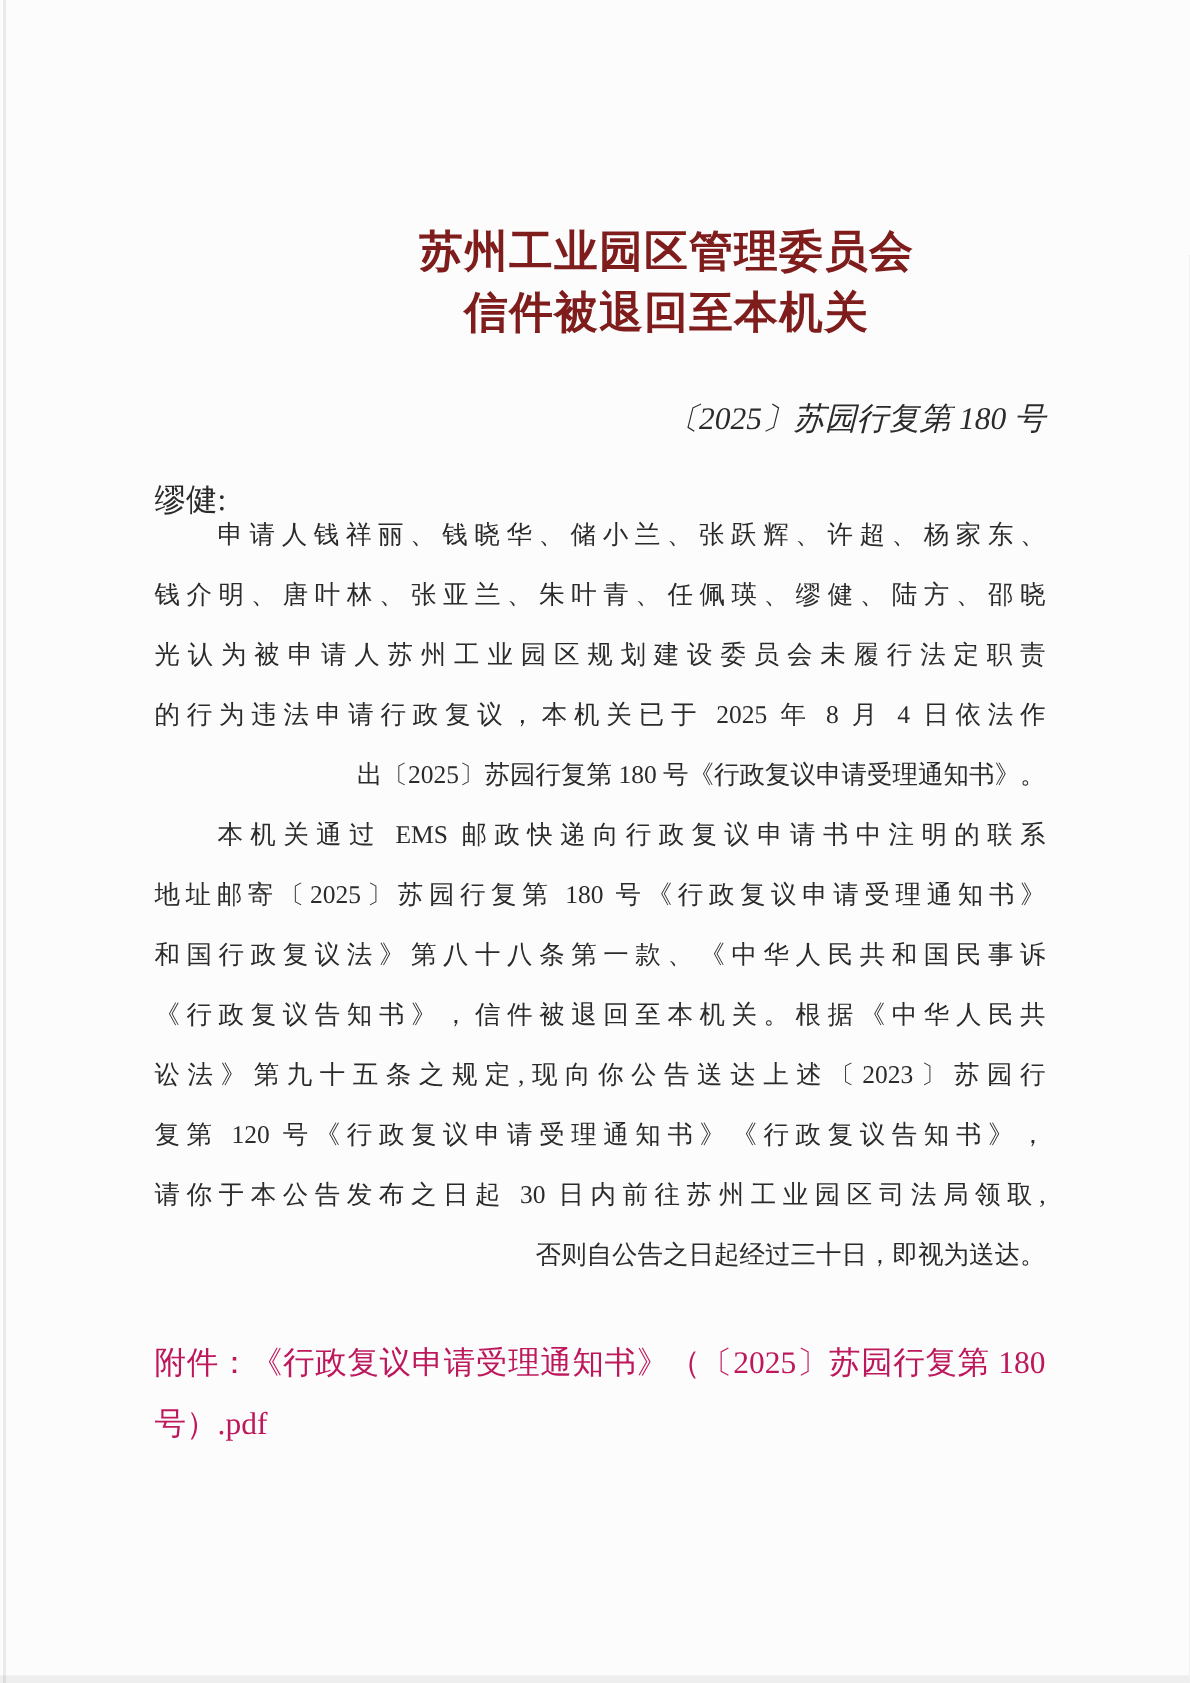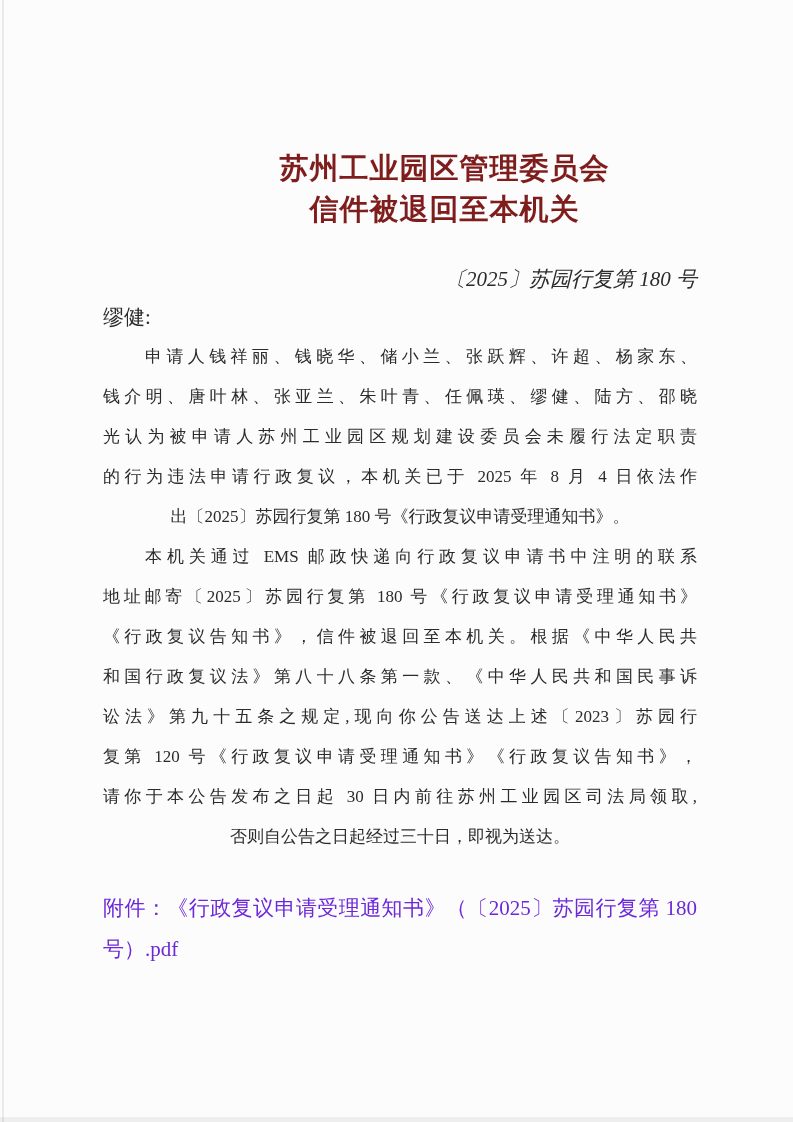--- a/index.html
+++ b/index.html
@@ -51,55 +51,55 @@
     left: 103px;
     width: 594px;
     text-align: right;
     font-size: 21px;
     line-height: 36px;
     color: #2b2b2b;
     font-style: italic;
   }
   .addressee {
     position: absolute;
-    top: 299px;
+    top: 315px;
     left: 103px;
     width: 594px;
     font-size: 21px;
     line-height: 36px;
     color: #2b2b2b;
   }
   .body-block {
     position: absolute;
     top: 337px;
     left: 103px;
     width: 594px;
     font-size: 17px;
     color: #2b2b2b;
   }
   .body-line {
     height: 40px;
     line-height: 40px;
-    text-align: center;
+    text-align: right;
   }
   .body-line.justify {
     text-align: justify;
     text-align-last: justify;
   }
   .body-line.indent {
     padding-left: 42px;
     box-sizing: border-box;
   }
   .attachment-block {
     position: absolute;
     top: 888px;
     left: 103px;
     width: 594px;
     font-size: 21px;
-    color: #6d28d9;
+    color: #be185d;
   }
   .attachment-line {
     height: 41px;
     line-height: 41px;
     text-align: left;
   }
   .attachment-line.justify {
     text-align: justify;
     text-align-last: justify;
   }
@@ -121,22 +121,22 @@
   <div class="addressee">缪健:</div>
 
   <div class="body-block">
     <div class="body-line justify indent">申请人钱祥丽、钱晓华、储小兰、张跃辉、许超、杨家东、</div>
     <div class="body-line justify">钱介明、唐叶林、张亚兰、朱叶青、任佩瑛、缪健、陆方、邵晓</div>
     <div class="body-line justify">光认为被申请人苏州工业园区规划建设委员会未履行法定职责</div>
     <div class="body-line justify">的行为违法申请行政复议，本机关已于 2025 年 8 月 4 日依法作</div>
     <div class="body-line">出〔2025〕苏园行复第 180 号《行政复议申请受理通知书》。</div>
     <div class="body-line justify indent">本机关通过 EMS 邮政快递向行政复议申请书中注明的联系</div>
     <div class="body-line justify">地址邮寄〔2025〕苏园行复第 180 号《行政复议申请受理通知书》</div>
+    <div class="body-line justify">和国行政复议法》第八十八条第一款、《中华人民共和国民事诉</div>
     <div class="body-line justify">《行政复议告知书》，信件被退回至本机关。根据《中华人民共</div>
-    <div class="body-line justify">和国行政复议法》第八十八条第一款、《中华人民共和国民事诉</div>
     <div class="body-line justify">讼法》第九十五条之规定,现向你公告送达上述〔2023〕苏园行</div>
     <div class="body-line justify">复第 120 号《行政复议申请受理通知书》《行政复议告知书》，</div>
     <div class="body-line justify">请你于本公告发布之日起 30 日内前往苏州工业园区司法局领取,</div>
     <div class="body-line">否则自公告之日起经过三十日，即视为送达。</div>
   </div>
 
   <div class="attachment-block">
     <div class="attachment-line justify">附件：《行政复议申请受理通知书》（〔2025〕苏园行复第 180</div>
     <div class="attachment-line">号）.pdf</div>
   </div>

